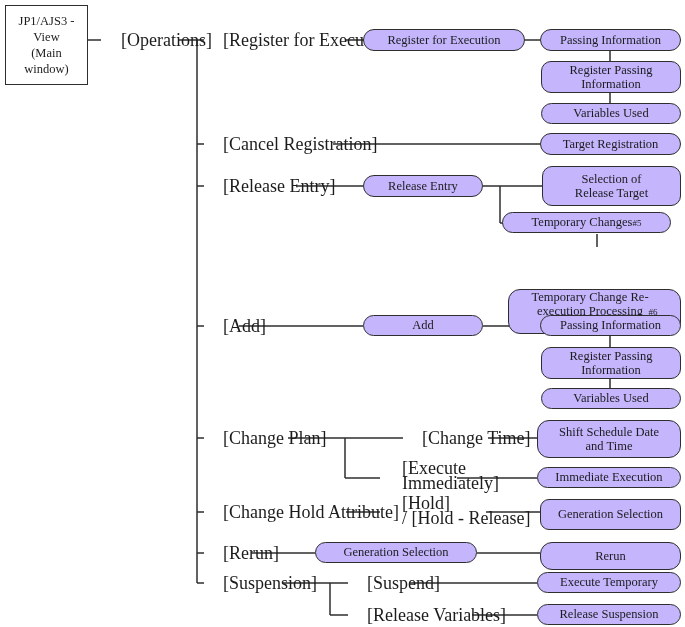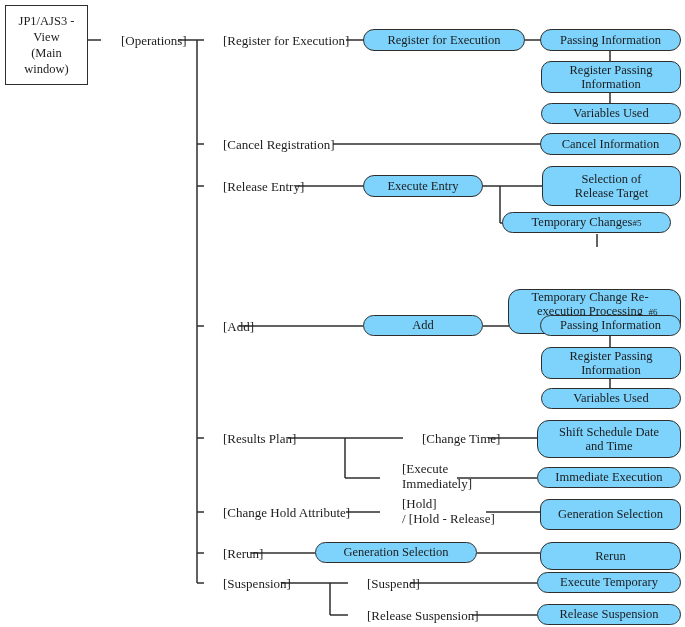--- a/index.html
+++ b/index.html
@@ -2,25 +2,25 @@
 <html><head>
 <meta charset="utf-8">
 <style>
   html,body{margin:0;padding:0;background:#ffffff;}
   .canvas{
     position:relative;width:685px;height:627px;background:#ffffff;
     font-family:Liberation Serif, serif;color:#1c1c1c;overflow:hidden;
   }
   .wires{position:absolute;left:0;top:0;width:685px;height:627px;z-index:0;}
   .label{
-    position:absolute;z-index:1;font-size:13px;line-height:15px;
+    position:absolute;z-index:1;font-size:18px;line-height:15px;
     white-space:pre-line;box-sizing:border-box;padding-left:19px;
   }
   .shape{
-    position:absolute;z-index:1;box-sizing:border-box;background:#7dd3fc;
+    position:absolute;z-index:1;box-sizing:border-box;background:#c4b5fd;
     border:1.5px solid #2e2e2e;display:flex;align-items:center;justify-content:center;
     font-size:12.5px;line-height:14.5px;text-align:center;
   }
   .shape .txt{white-space:pre-line;}
   .oval{border-radius:12px;}
   .rrect{border-radius:10px;}
   .winbox{
     position:absolute;z-index:1;box-sizing:border-box;background:#ffffff;
     border:1.5px solid #2e2e2e;display:flex;align-items:center;justify-content:center;
     font-size:12.5px;line-height:16px;text-align:center;white-space:pre-line;
@@ -89,52 +89,52 @@
   <div class="winbox" style="left:5px;top:5px;width:83px;height:80px;">JP1/AJS3 -
 View
 (Main
 window)</div>
 
   <div class="label" style="left:102px;top:33px;">[Operations]</div>
   <div class="label" style="left:204px;top:33px;">[Register for Execution]</div>
   <div class="label" style="left:204px;top:137px;">[Cancel Registration]</div>
   <div class="label" style="left:204px;top:179px;">[Release Entry]</div>
   <div class="label" style="left:204px;top:319px;">[Add]</div>
-  <div class="label" style="left:204px;top:431px;">[Results Plan]</div>
+  <div class="label" style="left:204px;top:431px;">[Change Plan]</div>
   <div class="label" style="left:403px;top:431px;">[Change Time]</div>
   <div class="label" style="left:383px;top:461px;">[Execute
 Immediately]</div>
   <div class="label" style="left:204px;top:505px;text-align:center;">[Change Hold Attribute]</div>
   <div class="label" style="left:383px;top:496px;">[Hold]
 / [Hold - Release]</div>
   <div class="label" style="left:204px;top:546px;">[Rerun]</div>
   <div class="label" style="left:204px;top:576px;">[Suspension]</div>
   <div class="label" style="left:348px;top:576px;">[Suspend]</div>
-  <div class="label" style="left:348px;top:608px;">[Release Suspension]</div>
+  <div class="label" style="left:348px;top:608px;">[Release Variables]</div>
 
   <div class="shape oval" style="left:363px;top:29px;width:162px;height:22px;">
     <span class="txt">Register for Execution</span>
   </div>
   <div class="shape oval" style="left:540px;top:29px;width:141px;height:22px;">
     <span class="txt">Passing Information</span>
   </div>
   <div class="shape rrect" style="left:541px;top:61px;width:140px;height:32px;">
     <span class="txt">Register Passing
 Information</span>
   </div>
   <div class="shape oval" style="left:541px;top:103px;width:140px;height:21px;">
     <span class="txt">Variables Used</span>
   </div>
 
   <div class="shape oval" style="left:540px;top:133px;width:141px;height:22px;">
-    <span class="txt">Cancel Information</span>
+    <span class="txt">Target Registration</span>
   </div>
 
   <div class="shape oval" style="left:363px;top:175px;width:120px;height:22px;">
-    <span class="txt">Execute Entry</span>
+    <span class="txt">Release Entry</span>
   </div>
   <div class="shape rrect" style="left:542px;top:166px;width:139px;height:40px;">
     <span class="txt">Selection of
 Release Target</span>
   </div>
   <div class="shape oval" style="left:502px;top:212px;width:169px;height:21px;">
     <span class="txt">Temporary Changes</span>
       <sup>#5</sup>
   </div>
   <div class="shape rrect" style="left:508px;top:241px;width:173px;height:45px;border-radius:12px;margin-top:48px;">

